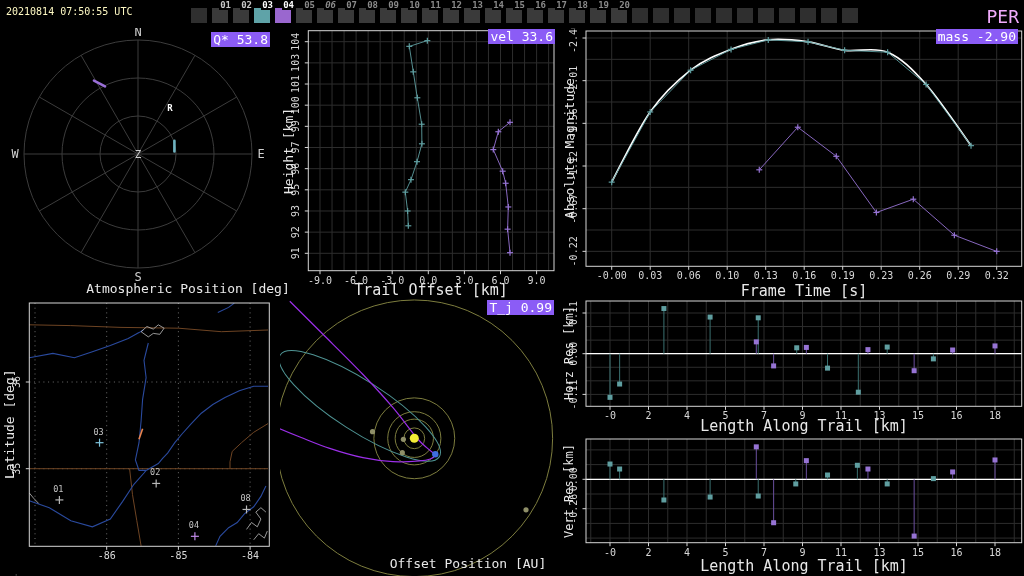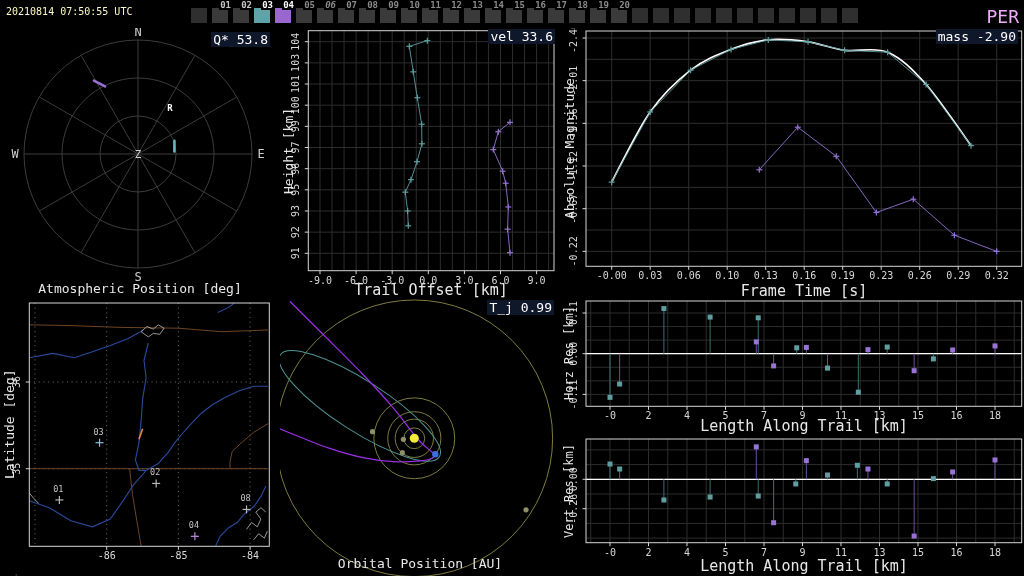--- a/index.html
+++ b/index.html
@@ -14,26 +14,26 @@
   .shower{position:absolute;right:5px;top:6px;color:#f0abfc;font-size:18px;}
   .panel{position:absolute;}
   .panel svg{position:absolute;left:0;top:0;display:block;}
   #p-polar{left:0;top:28px;width:280px;height:270px;}
   #p-trail{left:280px;top:28px;width:280px;height:270px;}
   #p-mass{left:560px;top:28px;width:464px;height:270px;}
   #p-map{left:0;top:298px;width:280px;height:278px;}
   #p-orbit{left:280px;top:298px;width:280px;height:278px;}
   #p-horz{left:560px;top:298px;width:464px;height:138px;}
   #p-vert{left:560px;top:436px;width:464px;height:140px;}
-  .corner{position:absolute;color:#ffffff;font-size:13px;background:#0f172a;padding:0 2px;white-space:nowrap;}
+  .corner{position:absolute;color:#ffffff;font-size:13px;background:#8b5cf6;padding:0 2px;white-space:nowrap;}
   .xlab{position:absolute;text-align:center;color:#e8e8e8;font-size:15px;white-space:nowrap;}
   .ylab{position:absolute;writing-mode:vertical-rl;transform:rotate(180deg);text-align:center;
         color:#e8e8e8;font-size:13px;white-space:nowrap;}
   .ylab.small{font-size:12px;}
-  .ptitle{position:absolute;text-align:center;color:#e8e8e8;font-size:13px;}
+  .ptitle{position:absolute;text-align:center;color:#e8e8e8;font-size:13px;padding-left:48px;}
   #wm{position:absolute;left:3px;top:572px;font-size:14px;color:#3c3c3c;}
 </style>
 </head>
 <body>
 
 <div id="app">
   <header id="topbar">
     <span class="ts">20210814 07:50:55 UTC</span>
     <div id="stations">
         <div class="scell">
@@ -472,21 +472,21 @@
         <ellipse cx="79.77000000000001" cy="107.84800000000001" rx="94.43" ry="25.27" fill="none" stroke="#4f9494" stroke-width="1" transform="rotate(32.7 79.77000000000001 107.84800000000001)"></ellipse>
         <path d="M9.8,3.3C15.9,9.4 34.3,27.6 46.5,39.8C58.7,51.9 71.9,64.8 83.0,76.5C94.0,88.1 104.1,99.2 113.0,109.7C121.9,120.2 130.7,132.7 136.4,139.5C142.2,146.3 144.8,147.8 147.6,150.4C150.4,153.0 152.2,154.1 153.5,155.2C154.7,156.3 155.8,156.1 155.3,157.1C154.8,158.0 152.9,160.1 150.3,161.0C147.6,162.0 145.8,162.5 139.6,162.9C133.4,163.4 122.5,164.2 113.0,163.7C103.6,163.2 93.5,161.9 83.0,159.7C72.4,157.5 60.2,153.9 49.7,150.4C39.2,147.0 28.9,142.5 19.9,139.0C11.0,135.4 -0.0,130.8 -4.0,129.1" fill="none" stroke="#9b2fe8" stroke-width="1.2"></path>
         <circle cx="123.394" cy="141.364" r="2.6" fill="#8f8f68"></circle>
         <circle cx="122.33000000000001" cy="154.66400000000002" r="2.6" fill="#8f8f68"></circle>
         <circle cx="92.53800000000001" cy="133.65" r="2.6" fill="#8f8f68"></circle>
         <circle cx="246.02000000000004" cy="211.854" r="2.6" fill="#8f8f68"></circle>
         <circle cx="155.31400000000002" cy="156.26000000000002" r="3.2" fill="#3e6de0"></circle>
         <circle cx="134.3" cy="140.3" r="4.5" fill="#f2ea35"></circle>
       </svg>
     <div class="corner" style="right:6px;top:2px;">T_j 0.99</div>
-    <div class="ptitle" style="left:0;width:280px;top:258px;">Orbital Position [AU]</div>
+    <div class="ptitle" style="left:0;width:280px;top:258px;">Offset Position [AU]</div>
   </section>
 
   <section class="panel" id="p-horz">
     <svg id="svg-horz" width="464" height="138">
         <line x1="30.75" y1="3" x2="30.75" y2="108.3" stroke="#2d2d2d" stroke-width="1"></line>
         <line x1="50" y1="3" x2="50" y2="108.3" stroke="#2d2d2d" stroke-width="1"></line>
         <line x1="69.25" y1="3" x2="69.25" y2="108.3" stroke="#2d2d2d" stroke-width="1"></line>
         <line x1="88.5" y1="3" x2="88.5" y2="108.3" stroke="#2d2d2d" stroke-width="1"></line>
         <line x1="107.75" y1="3" x2="107.75" y2="108.3" stroke="#2d2d2d" stroke-width="1"></line>
         <line x1="127" y1="3" x2="127" y2="108.3" stroke="#2d2d2d" stroke-width="1"></line>

